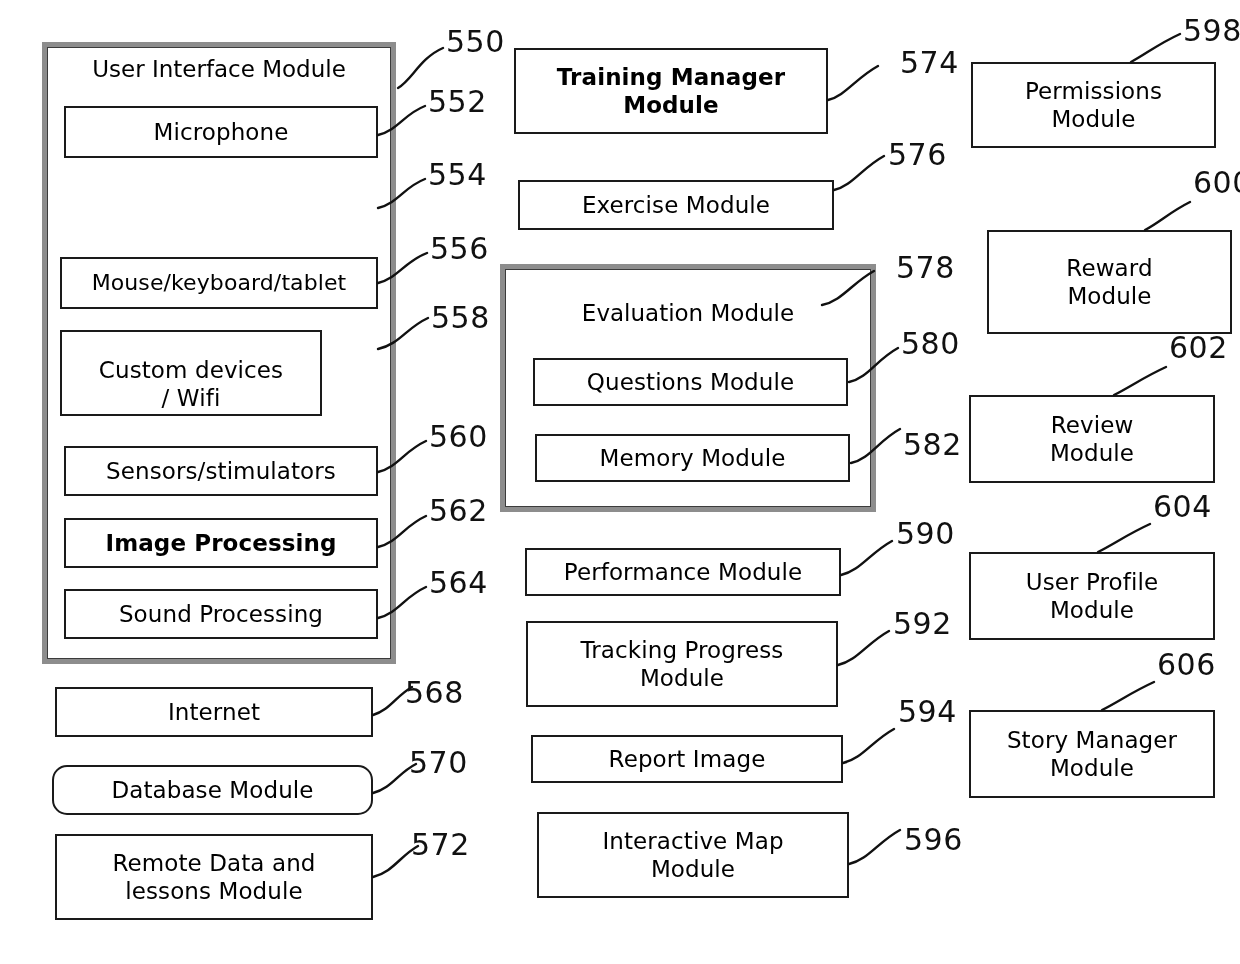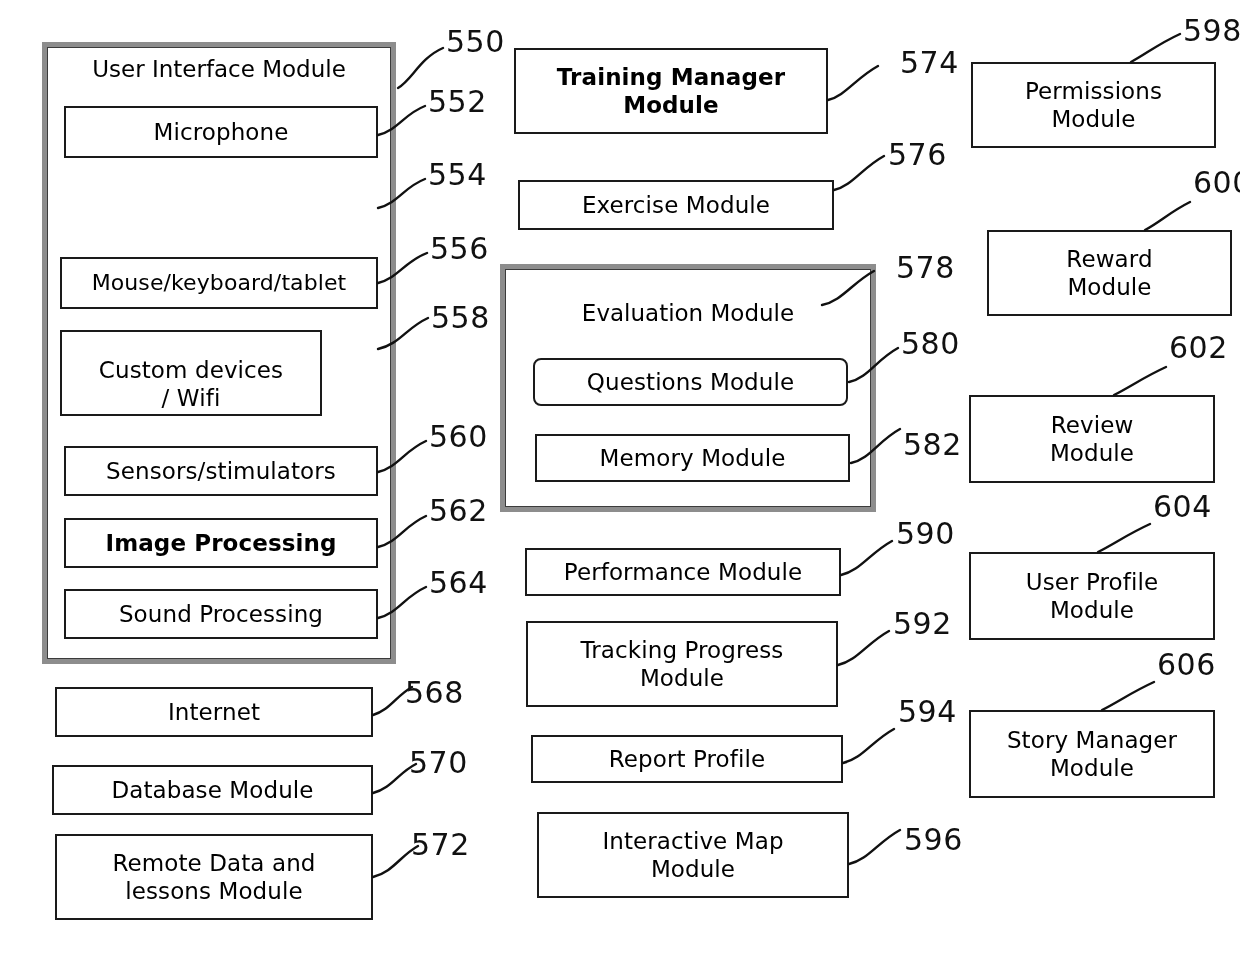--- a/index.html
+++ b/index.html
@@ -160,21 +160,21 @@
   <div class="box" style="left:64px; top:589px; width:314px; height:50px;">
     <span class="lbl">Sound Processing</span>
   </div>
   <div class="numeral" style="left:429px; top:568px;">564</div>
 
   <div class="box" style="left:55px; top:687px; width:318px; height:50px;">
     <span class="lbl">Internet</span>
   </div>
   <div class="numeral" style="left:405px; top:678px;">568</div>
 
-  <div class="box" style="left:52px; top:765px; width:321px; height:50px;">
+  <div class="box" style="left:52px; top:765px; width:321px; height:50px;border-radius:15px;">
     <span class="lbl">Database Module</span>
   </div>
   <div class="numeral" style="left:409px; top:748px;">570</div>
 
   <div class="box" style="left:55px; top:834px; width:318px; height:86px;">
     <span class="lbl">Remote Data and
 lessons Module</span>
   </div>
   <div class="numeral" style="left:411px; top:830px;">572</div>
 
@@ -186,21 +186,21 @@
 
   <div class="box" style="left:518px; top:180px; width:316px; height:50px;">
     <span class="lbl">Exercise Module</span>
   </div>
   <div class="numeral" style="left:888px; top:140px;">576</div>
 
   <div class="group" style="left:500px; top:264px; width:376px; height:248px;"></div>
   <div class="group-title" style="left:510px; top:300px; width:356px;">Evaluation Module</div>
   <div class="numeral" style="left:896px; top:253px;">578</div>
 
-  <div class="box" style="left:533px; top:358px; width:315px; height:48px;border-radius:8px;">
+  <div class="box" style="left:533px; top:358px; width:315px; height:48px;">
     <span class="lbl">Questions Module</span>
   </div>
   <div class="numeral" style="left:901px; top:329px;">580</div>
 
   <div class="box" style="left:535px; top:434px; width:315px; height:48px;">
     <span class="lbl">Memory Module</span>
   </div>
   <div class="numeral" style="left:903px; top:430px;">582</div>
 
   <div class="box" style="left:525px; top:548px; width:316px; height:48px;">
@@ -208,37 +208,37 @@
   </div>
   <div class="numeral" style="left:896px; top:519px;">590</div>
 
   <div class="box" style="left:526px; top:621px; width:312px; height:86px;">
     <span class="lbl">Tracking Progress
 Module</span>
   </div>
   <div class="numeral" style="left:893px; top:609px;">592</div>
 
   <div class="box" style="left:531px; top:735px; width:312px; height:48px;">
-    <span class="lbl">Report Profile</span>
+    <span class="lbl">Report Image</span>
   </div>
   <div class="numeral" style="left:898px; top:697px;">594</div>
 
   <div class="box" style="left:537px; top:812px; width:312px; height:86px;">
     <span class="lbl">Interactive Map
 Module</span>
   </div>
   <div class="numeral" style="left:904px; top:825px;">596</div>
 
   <div class="box" style="left:971px; top:62px; width:245px; height:86px;">
     <span class="lbl">Permissions
 Module</span>
   </div>
   <div class="numeral" style="left:1183px; top:16px;">598</div>
 
-  <div class="box" style="left:987px; top:230px; width:245px; height:86px;">
+  <div class="box" style="left:987px; top:230px; width:245px; height:104px;">
     <span class="lbl">Reward
 Module</span>
   </div>
   <div class="numeral" style="left:1193px; top:168px;">600</div>
 
   <div class="box" style="left:969px; top:395px; width:246px; height:88px;">
     <span class="lbl">Review
 Module</span>
   </div>
   <div class="numeral" style="left:1169px; top:333px;">602</div>

